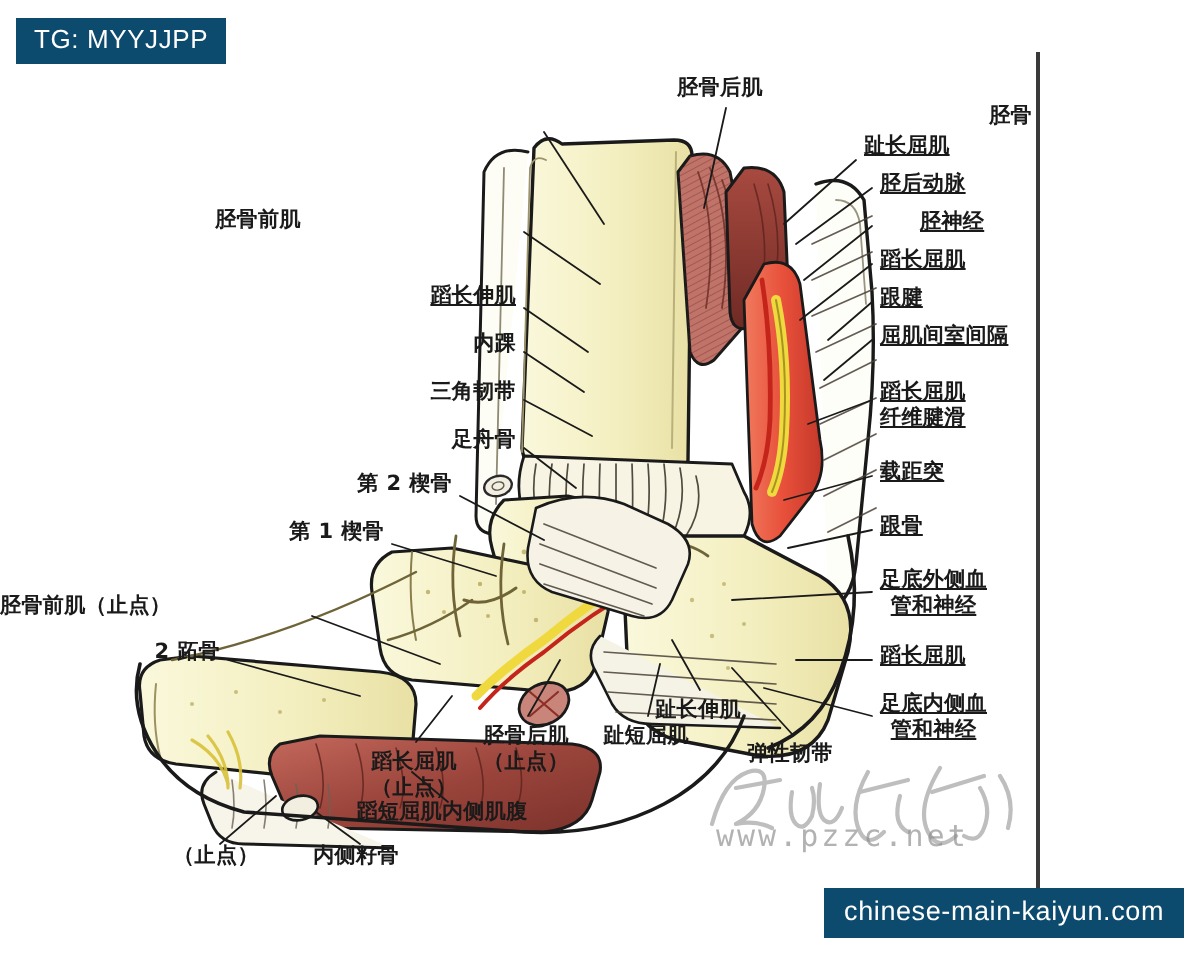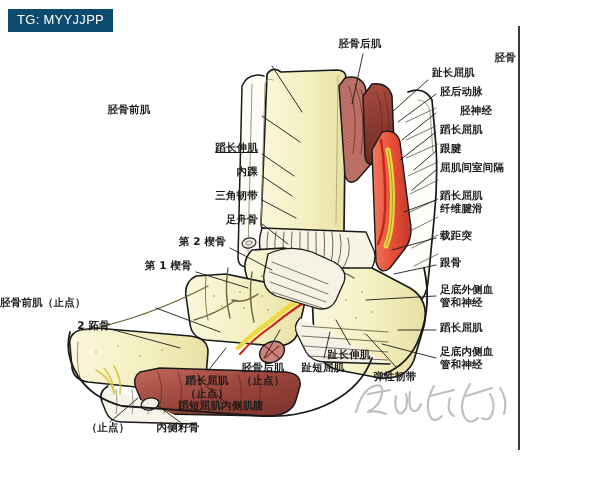--- a/index.html
+++ b/index.html
@@ -27,21 +27,21 @@
   }
 
   
   .lbl{
     position:absolute;color:#1a1a1a;
     font-family:"DejaVu Sans","Liberation Sans",sans-serif;
     font-size:10.5px;font-weight:700;line-height:12.5px;
     white-space:pre;letter-spacing:.2px;
     text-rendering:geometricPrecision;
   }
-  .lbl.r{text-align:left;}
+  .lbl.r{text-align:center;text-decoration:underline;}
   .lbl.l{text-align:right;}
   .lbl.c{text-align:center;}
 
   
   #hand-wm{
     position:absolute;left:350px;top:372px;width:175px;height:62px;
     opacity:.55;pointer-events:none;
   }
   #hand-url{
     position:absolute;left:358px;top:409px;
@@ -304,20 +304,21 @@
       <path d="M60,20 q-2,14 2,18 q5,4 9,-6"></path>
       <path d="M84,14 q-10,18 -4,30 q4,8 12,0"></path>
       <path d="M80,24 l24,-6"></path>
       <path d="M100,26 q-4,14 4,18"></path>
       <path d="M120,12 q-12,20 -6,32 q5,10 14,2"></path>
       <path d="M116,24 l26,-8"></path>
       <path d="M140,22 q6,10 2,20 q-3,8 -10,4"></path>
       <path d="M150,16 q8,12 4,26"></path>
     </g>
   </svg>
+  <div id="hand-url">www.pzzc.net</div>
 
   <div id="frame-line"></div>
 
   <div id="labels">
       <div class="lbl c" style="top: 52px; left: 0px; width: 516px; text-align: right;">胫骨</div>
       <div class="lbl c" style="top: 38px; left: 0px; width: 720px; text-align: center;">胫骨后肌</div>
       <div class="lbl r" style="top: 67px; left: 432px;">趾长屈肌</div>
       <div class="lbl r" style="top: 86px; left: 440px;">胫后动脉</div>
       <div class="lbl r" style="top: 105px; left: 460px;">胫神经</div>
       <div class="lbl r" style="top: 124px; left: 440px;">蹈长屈肌</div>
@@ -347,14 +348,15 @@
       <div class="lbl c" style="top: 375px; left: 0px; width: 414px; text-align: center;">蹈长屈肌
 （止点）</div>
       <div class="lbl c" style="top: 362px; left: 0px; width: 526px; text-align: center;">胫骨后肌
 （止点）</div>
       <div class="lbl c" style="top: 362px; left: 0px; width: 646px; text-align: center;">趾短屈肌</div>
       <div class="lbl c" style="top: 349px; left: 0px; width: 698px; text-align: center;">趾长伸肌</div>
       <div class="lbl c" style="top: 371px; left: 0px; width: 790px; text-align: center;">弹性韧带</div>
     </div>
 
   <div class="badge" id="tg-badge">TG: MYYJJPP</div>
+  <div class="badge" id="site-badge">chinese-main-kaiyun.com</div>
 
 </div>
 
 </body></html>

